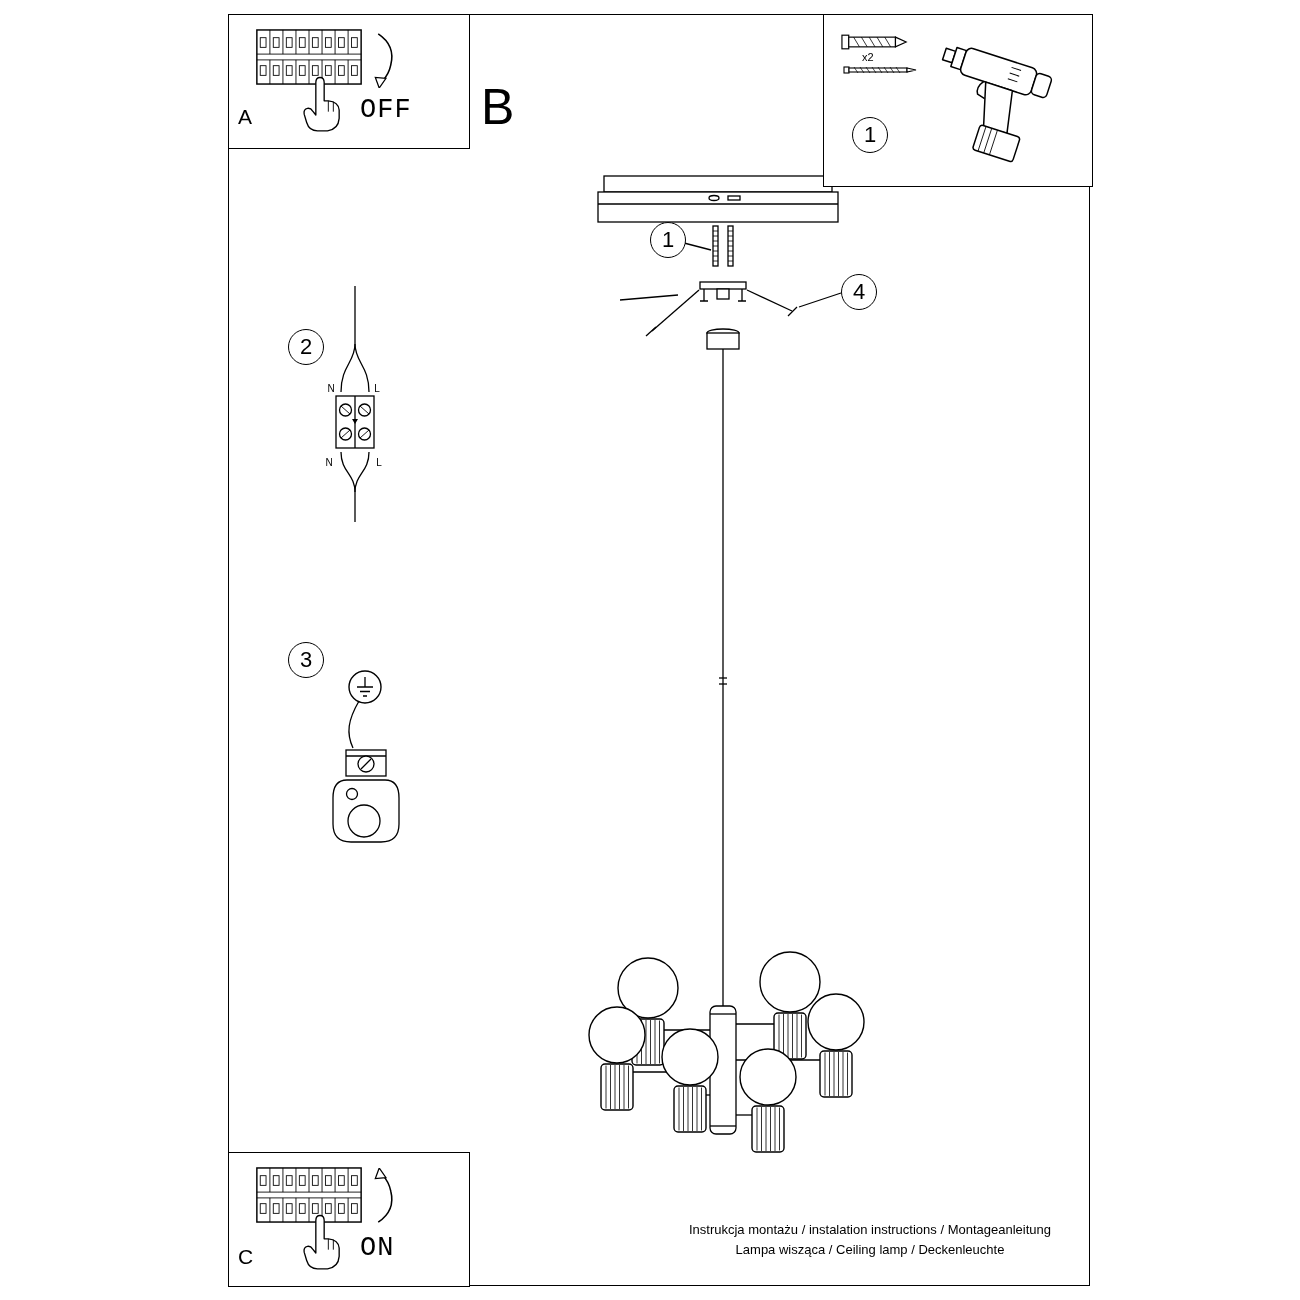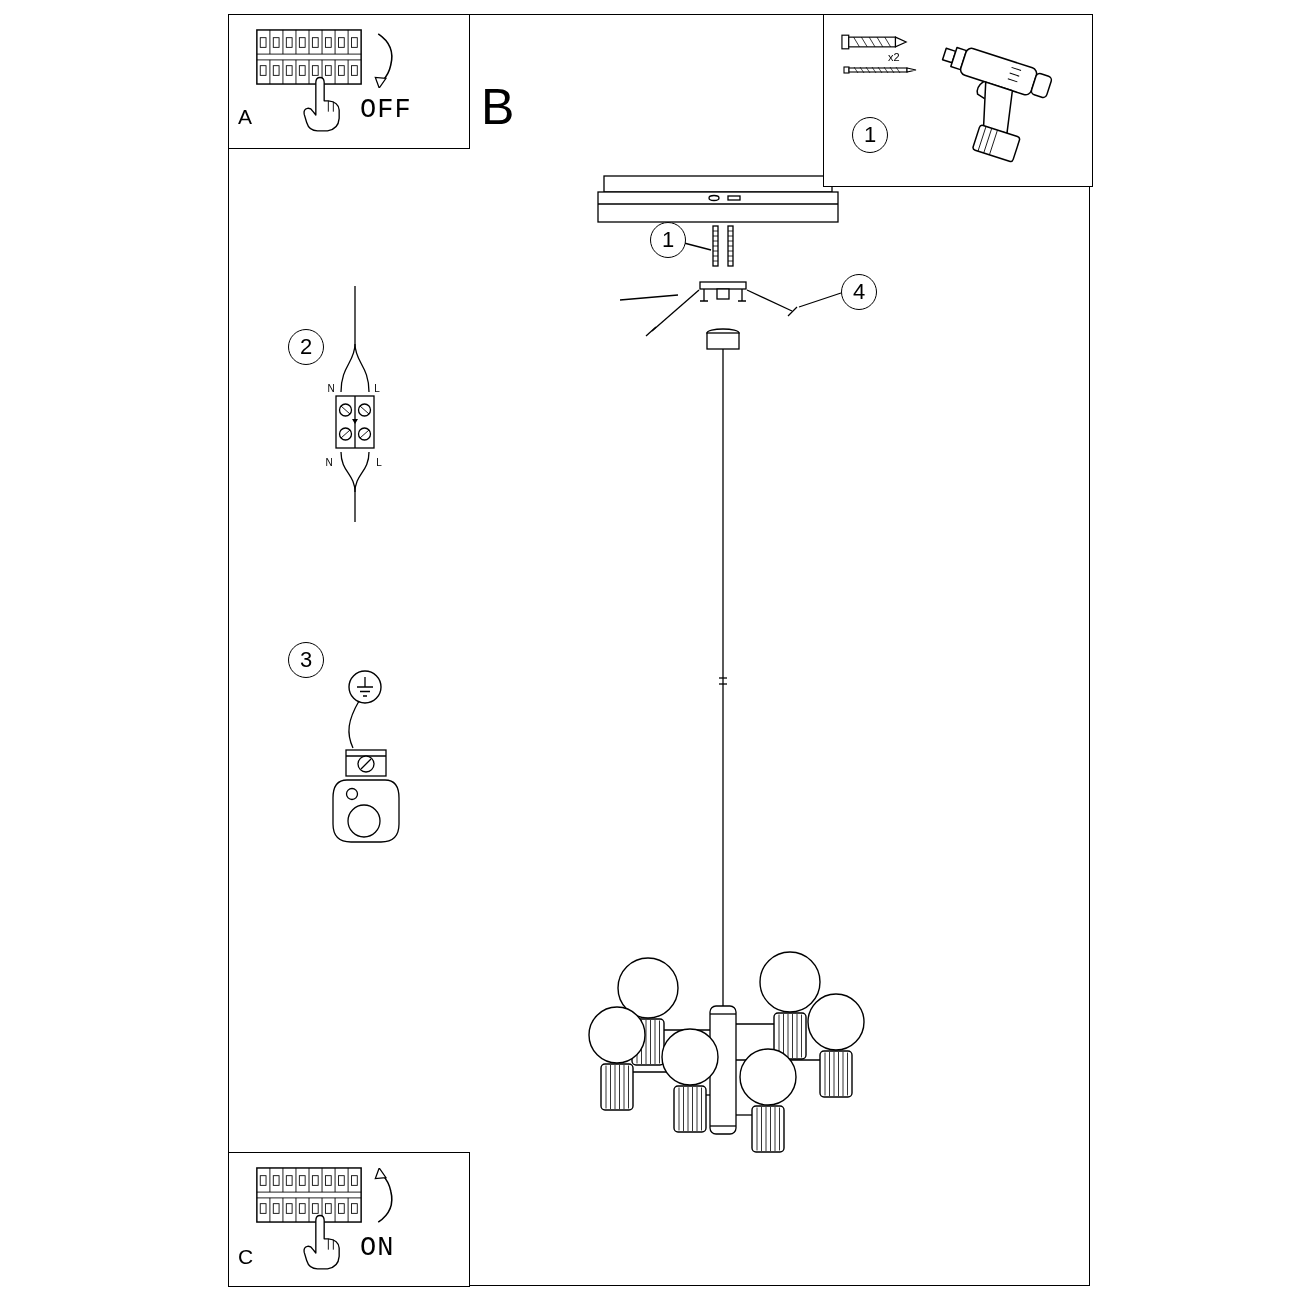--- a/index.html
+++ b/index.html
@@ -25,21 +25,21 @@
            font-size:22px;z-index:4;}
   .callout-1-main{left:650px;top:222px;}
   .callout-2{left:288px;top:329px;}
   .callout-3{left:288px;top:642px;}
   .callout-4{left:841px;top:274px;}
   .callout-1-box{position:absolute;left:28px;top:102px;width:34px;height:34px;
                  border:1.7px solid #000;border-radius:50%;background:#fff;display:flex;
                  align-items:center;justify-content:center;font-size:22px;}
   .anchor-icon{position:absolute;left:16px;top:18px;}
   .screw-icon{position:absolute;left:18px;top:48px;}
-  .qty-label{position:absolute;left:64px;top:36px;font-size:11px;}
+  .qty-label{position:absolute;left:38px;top:36px;font-size:11px;}
   .drill-icon{position:absolute;left:110px;top:4px;}
   .footer{position:absolute;left:645px;top:1220px;width:450px;text-align:center;
           font-size:13px;line-height:20px;z-index:3;}
 </style>
 </head>
 <body>
 
 <svg width="0" height="0" style="position:absolute" aria-hidden="true">
   <defs>
     <symbol id="sym-breaker" viewBox="0 0 110 58">
@@ -269,14 +269,18 @@
     <svg class="hand" width="50" height="60" viewBox="0 0 60 72">
         <use href="#sym-hand"></use>
       </svg>
     <svg class="arrow" width="26" height="58" viewBox="0 0 26 60">
         <use href="#sym-arrow" transform="translate(0,60) scale(1,-1)"></use>
       </svg>
     <span class="state-label">ON</span>
     <span class="box-letter">C</span>
   </div>
 
+  <div class="footer">
+    <div>Instrukcja montażu / instalation instructions / Montageanleitung</div>
+    <div>Lampa wisząca / Ceiling lamp / Deckenleuchte</div>
+  </div>
 
 </div>
 
 </body></html>

